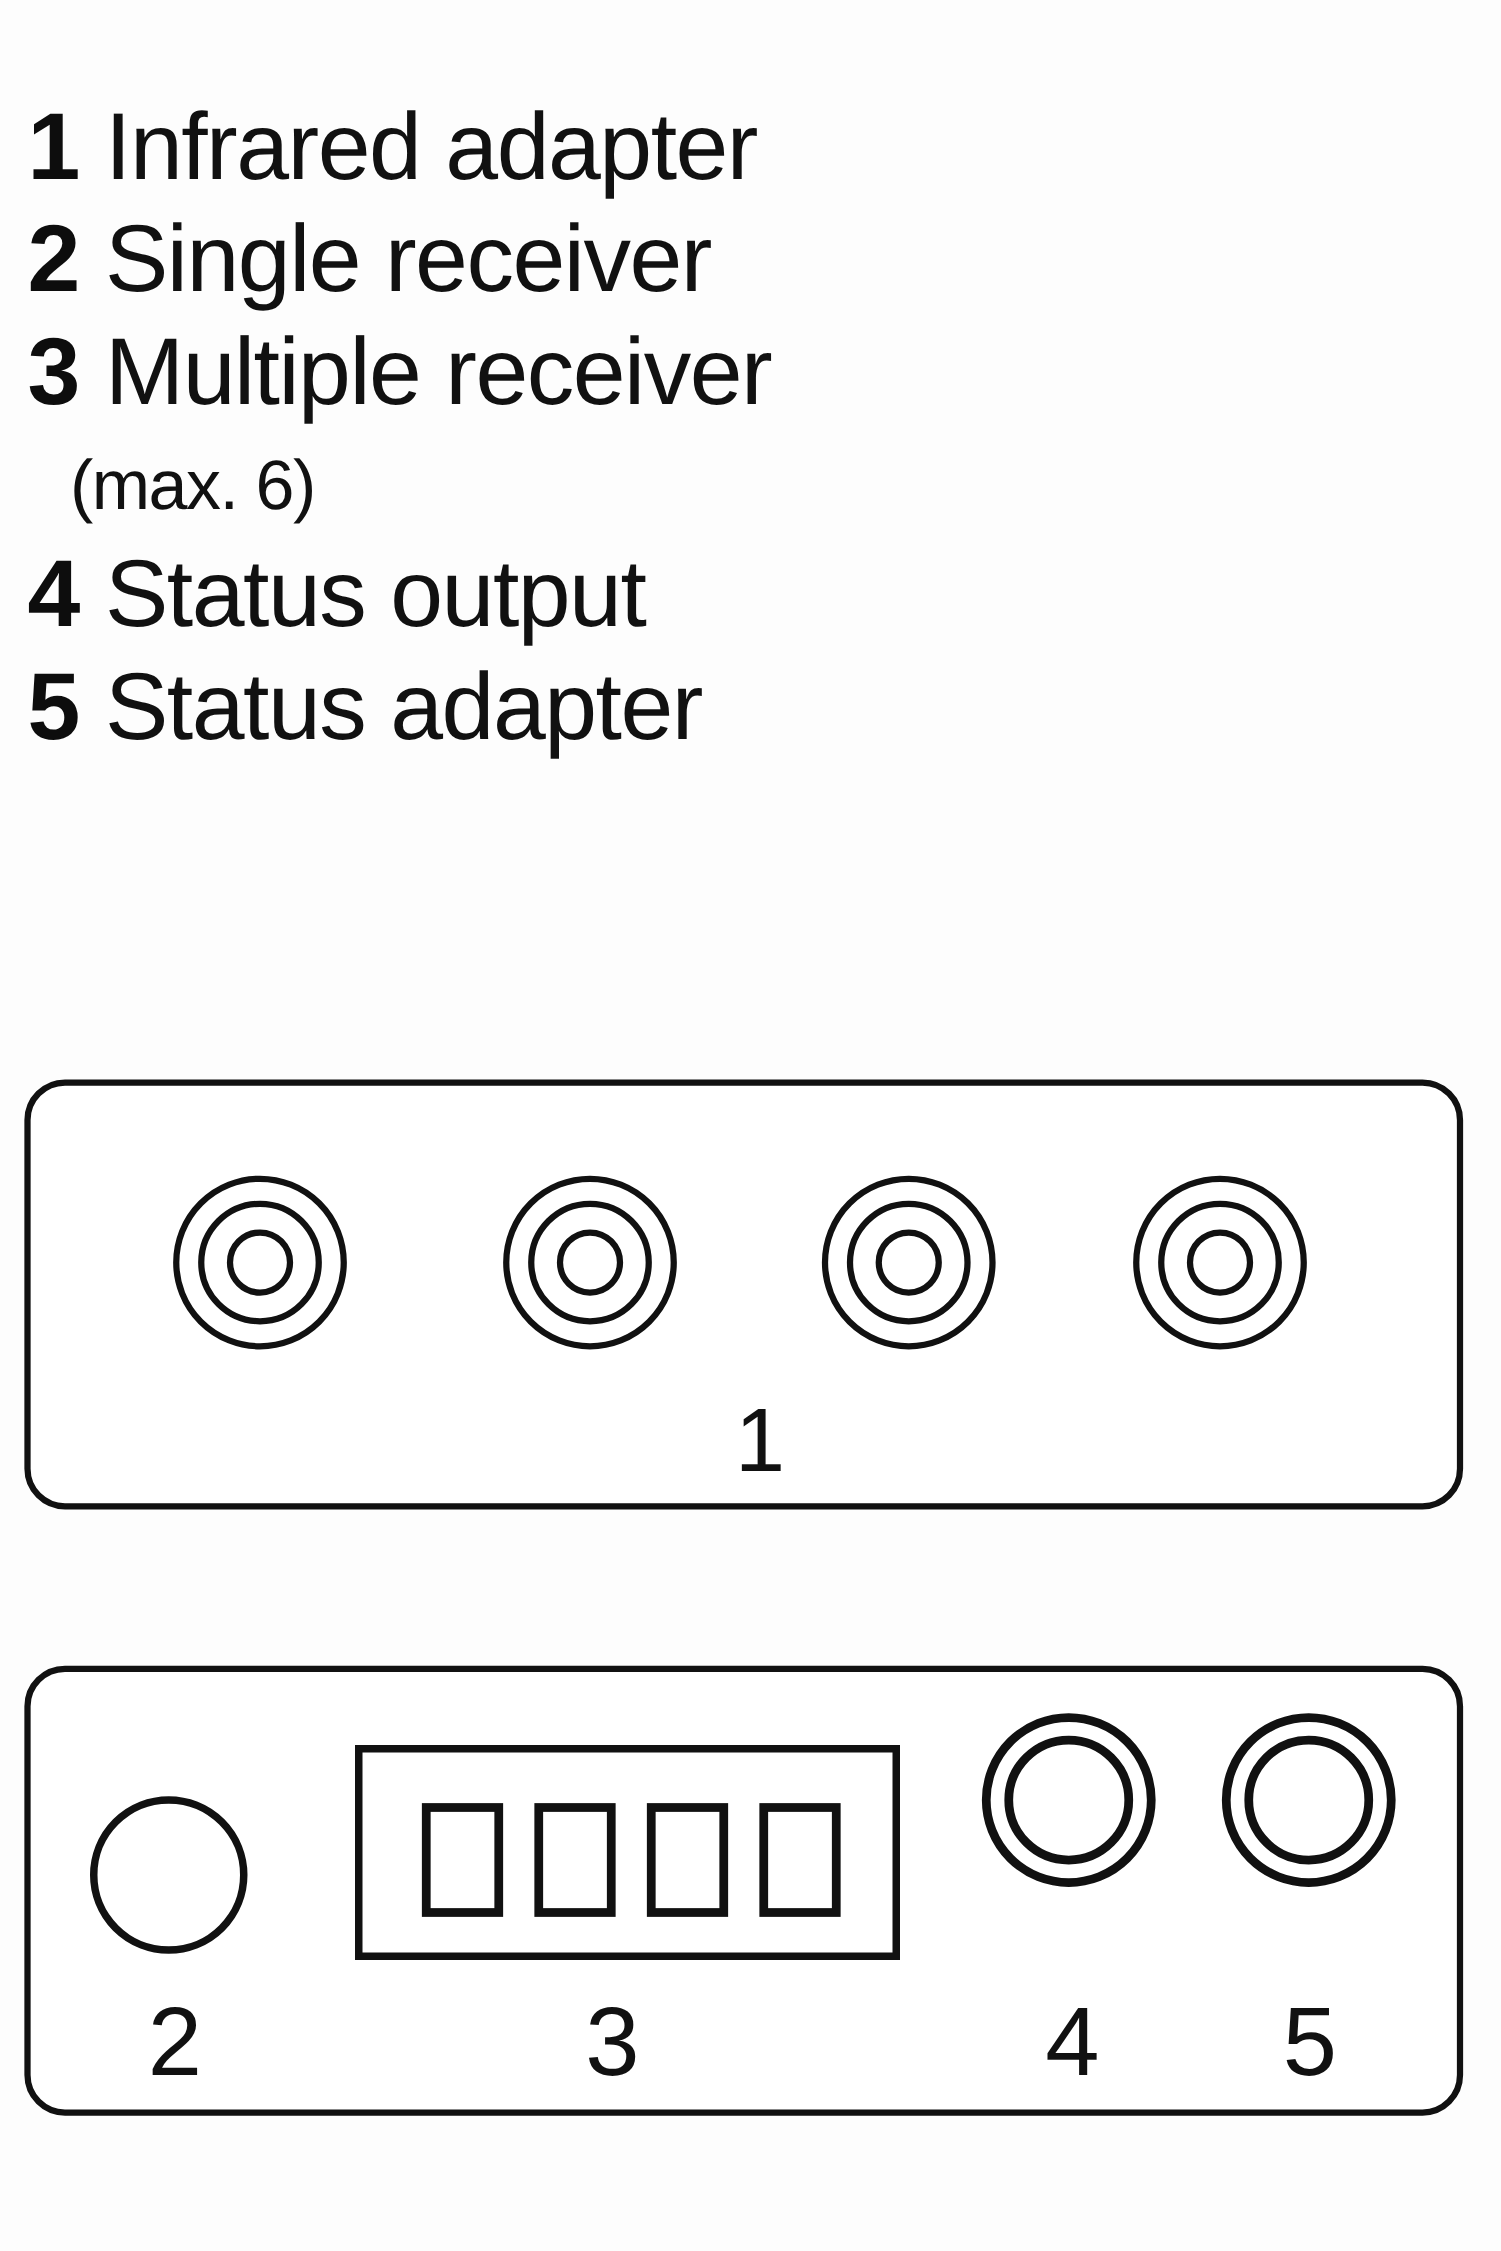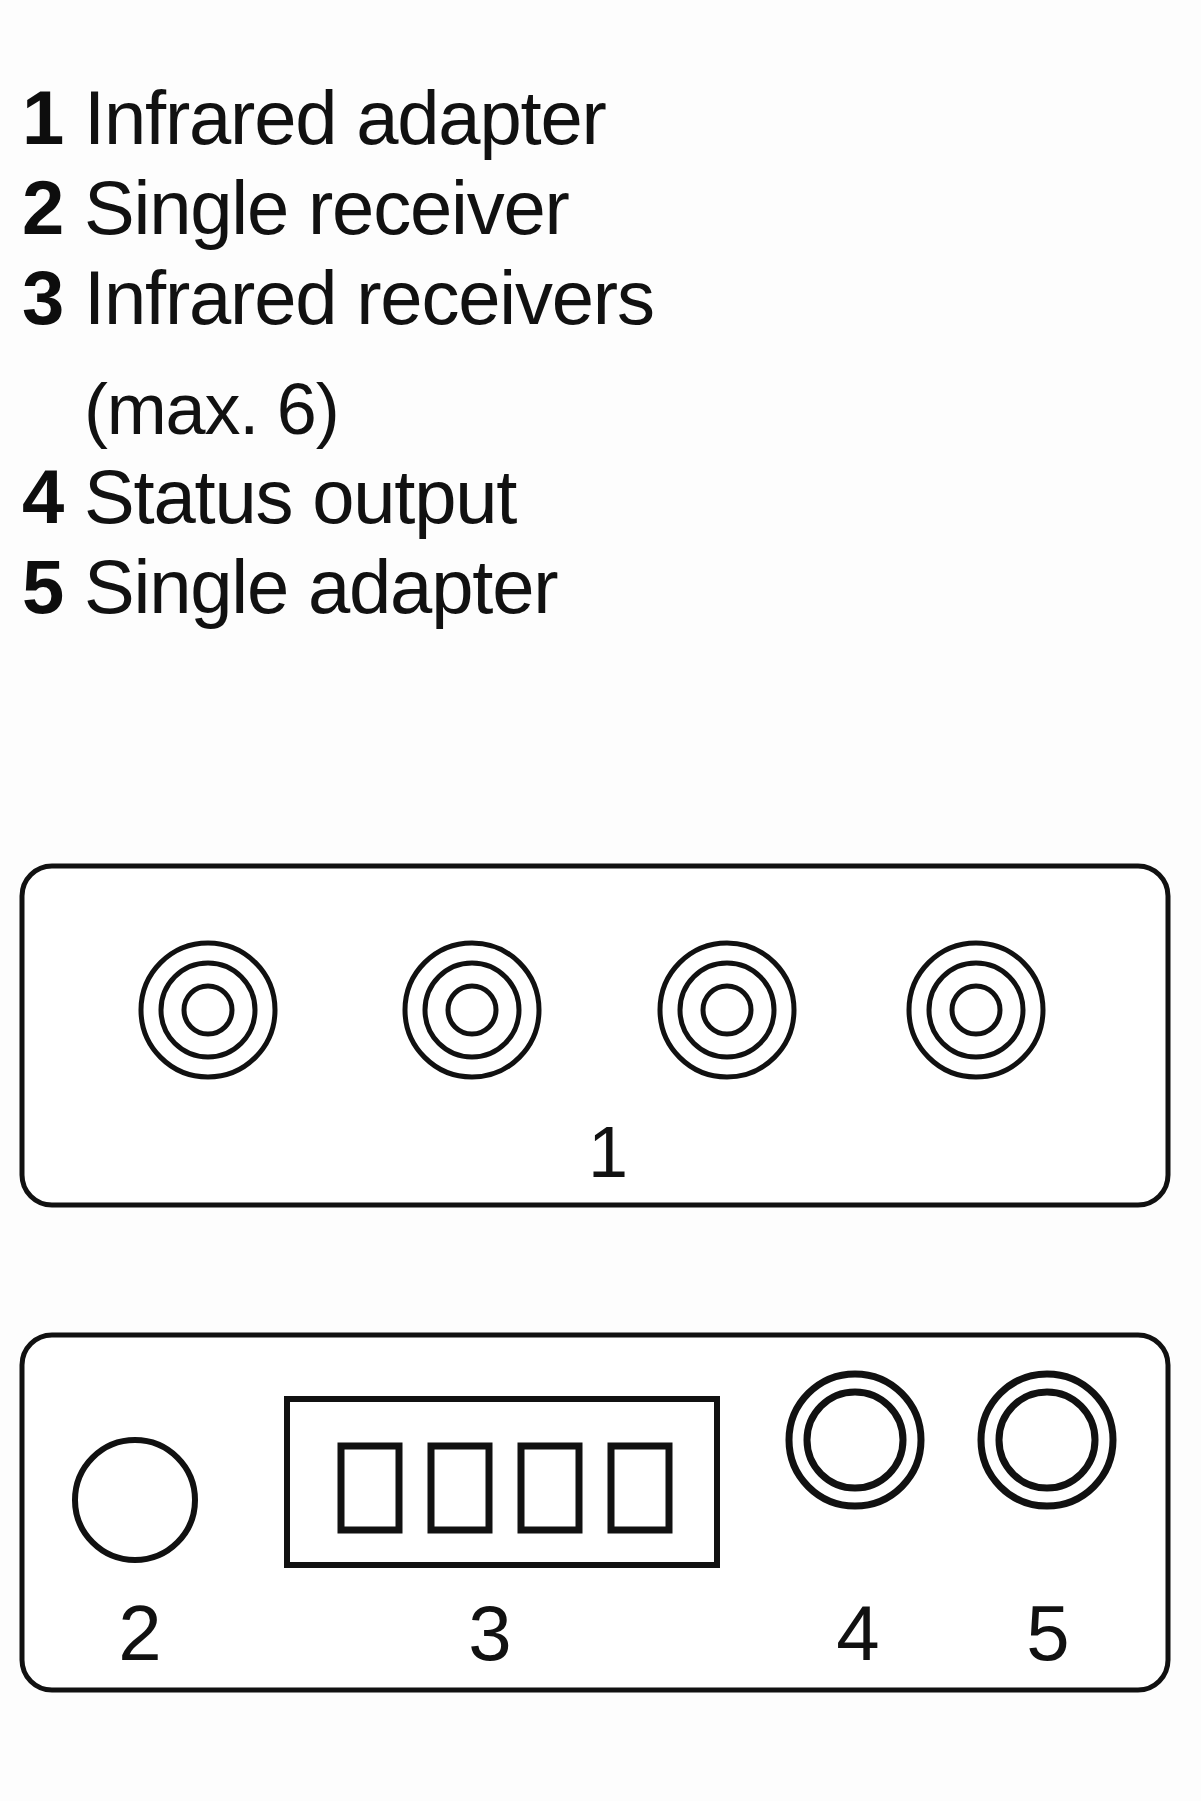--- a/index.html
+++ b/index.html
@@ -52,27 +52,26 @@
   .legend-text {
     flex: 1 1 auto;
     font-size: 76px;
     line-height: 88px;
     font-weight: 400;
     letter-spacing: -1.2px;
     color: #111111;
     white-space: pre;
   }
   .legend-cont {
-    padding-left: 84px;
-    font-size: 72px;
+    padding-left: 56px;
+    font-size: 56px;
     line-height: 88px;
     font-weight: 400;
     letter-spacing: -1.2px;
     color: #111111;
-    margin-top: 21px;
   }
 
   
   .diagram {
     position: absolute;
     left: 0;
     top: 730px;
     width: 1201px;
     height: 1010px;
   }
@@ -92,33 +91,33 @@
       <div class="legend-text">Infrared adapter</div>
     </div>
 
     <div class="legend-row">
       <div class="legend-num">2</div>
       <div class="legend-text">Single receiver</div>
     </div>
 
     <div class="legend-row">
       <div class="legend-num">3</div>
-      <div class="legend-text">Infrared receivers</div>
+      <div class="legend-text">Multiple receiver</div>
     </div>
 
     <div class="legend-cont">(max. 6)</div>
 
     <div class="legend-row">
       <div class="legend-num">4</div>
       <div class="legend-text">Status output</div>
     </div>
 
     <div class="legend-row">
       <div class="legend-num">5</div>
-      <div class="legend-text">Single adapter</div>
+      <div class="legend-text">Status adapter</div>
     </div>
 
   </div>
 
   <div class="diagram">
     <svg width="1201" height="1010" viewBox="0 0 1201 1010" xmlns="http://www.w3.org/2000/svg">
 
       <g>
         <rect x="22" y="136" width="1146" height="339" rx="30" ry="30" fill="#ffffff" stroke="#111111" stroke-width="5"></rect>
 

